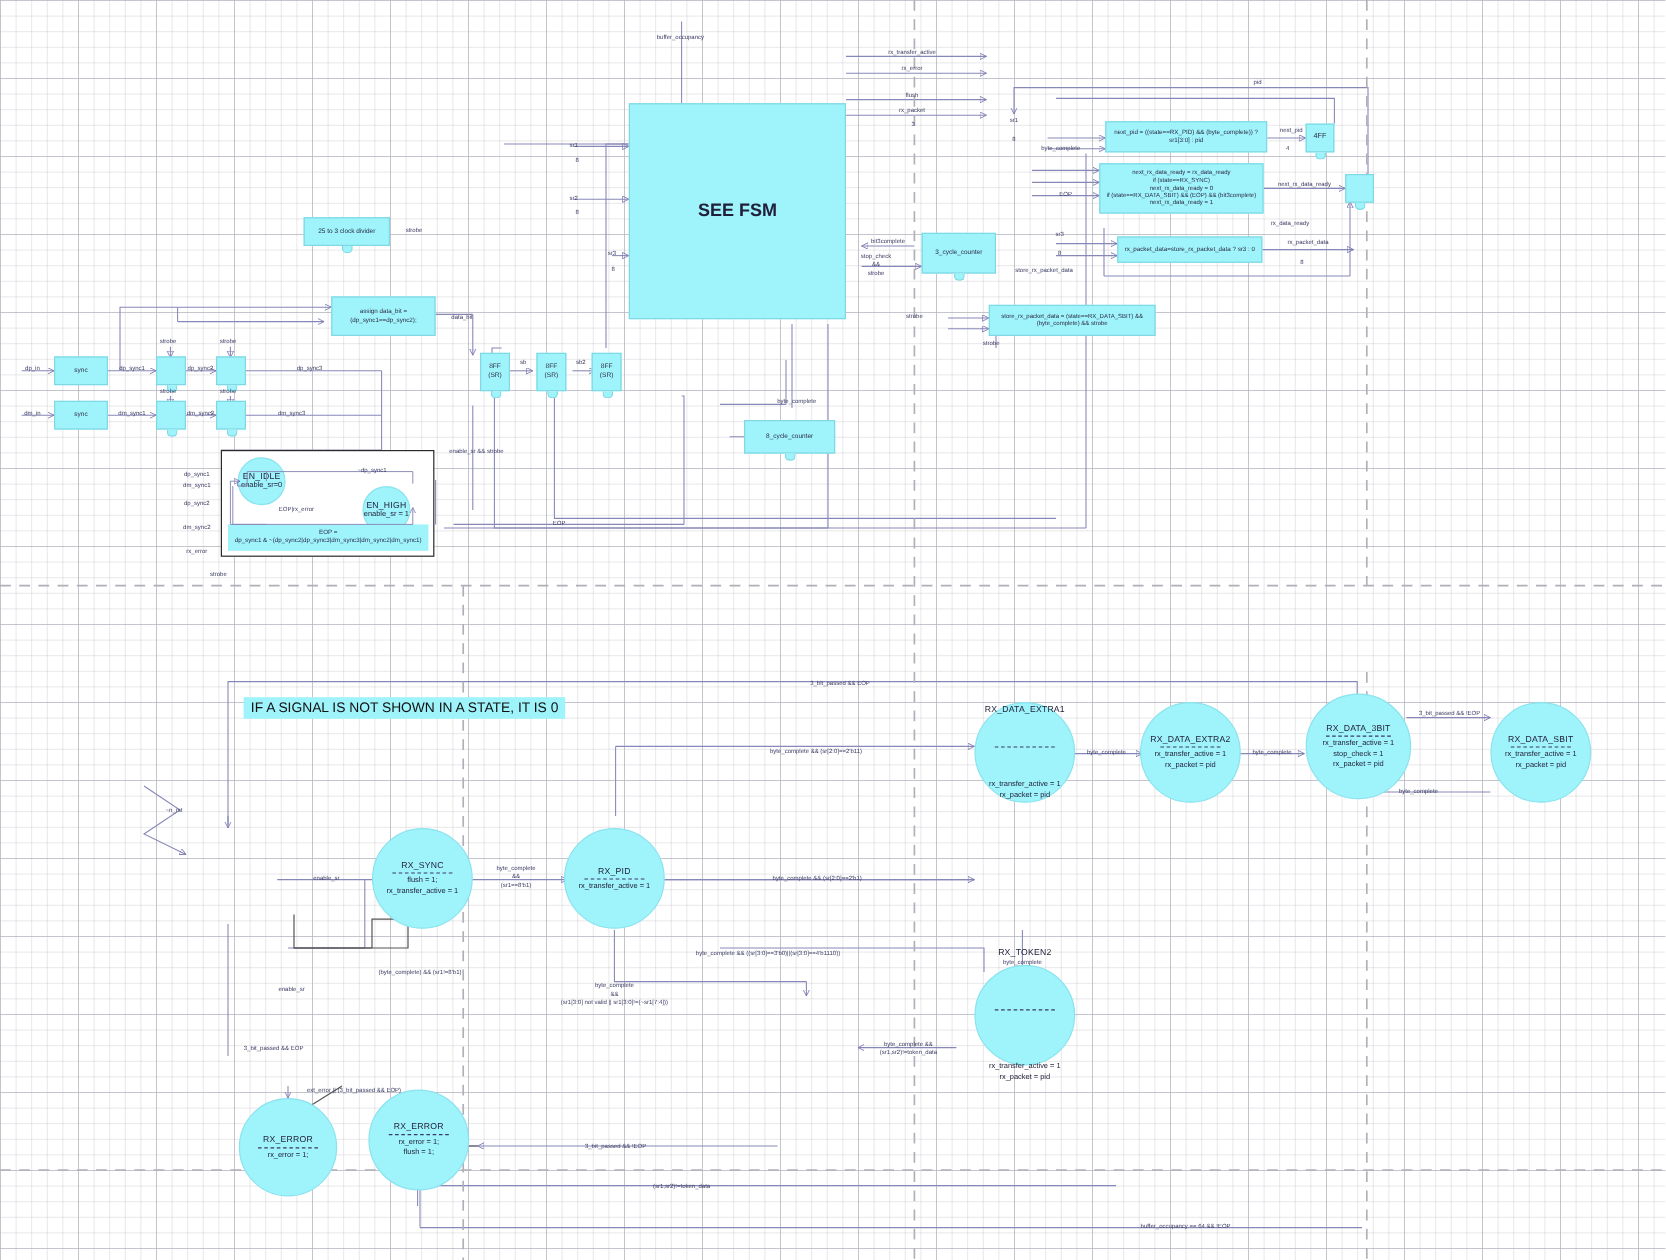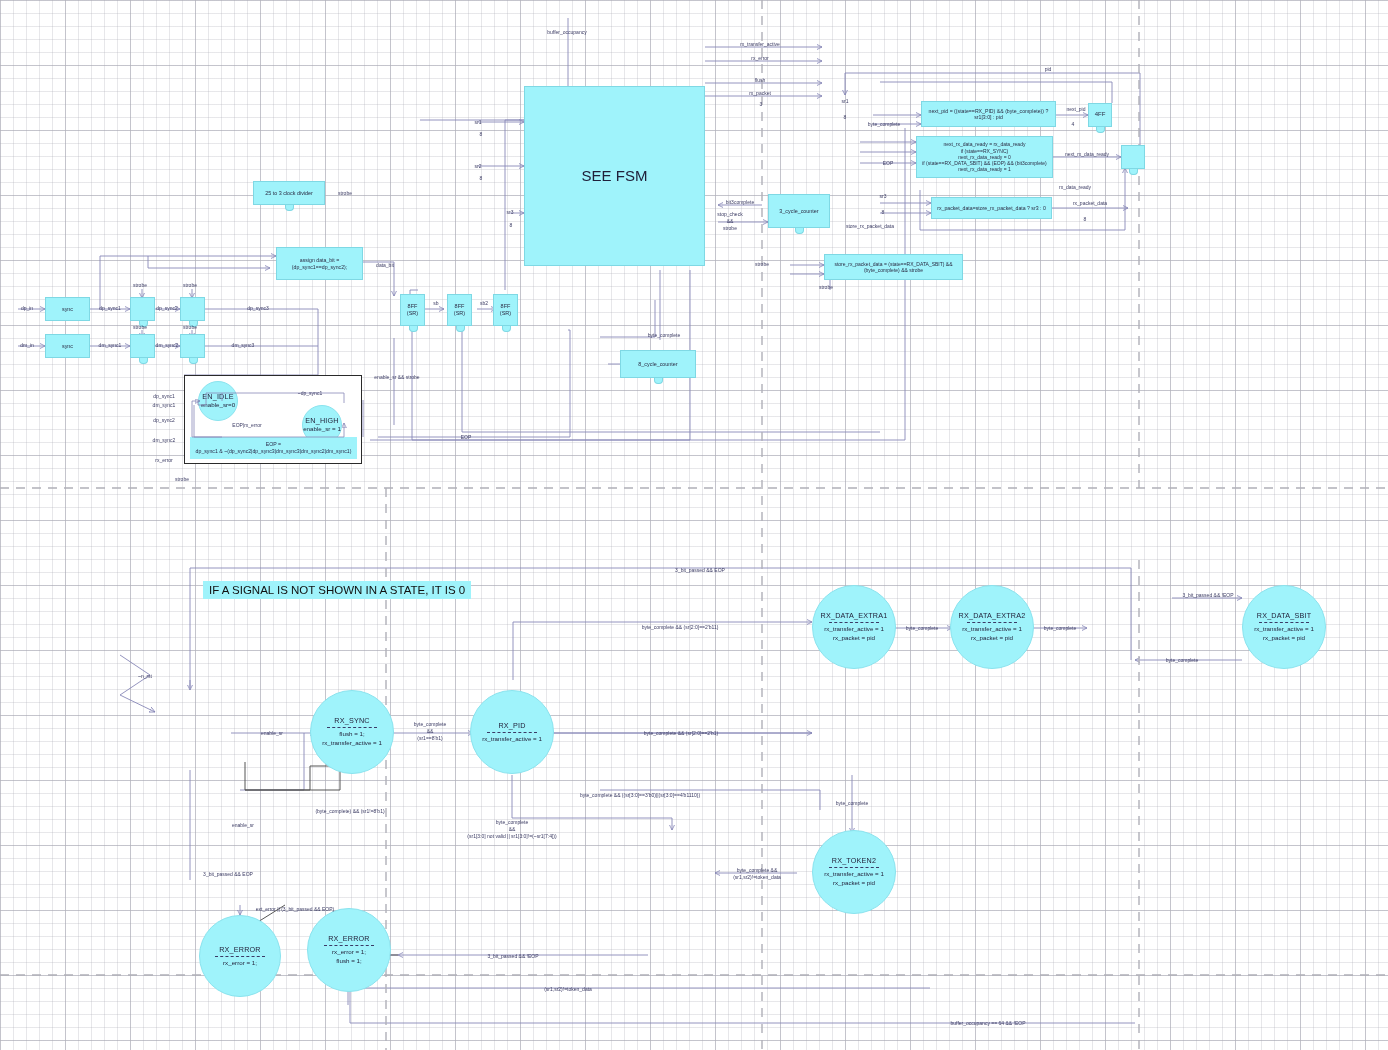--- a/index.html
+++ b/index.html
@@ -23,21 +23,21 @@
     position:absolute;
     background:#9ff3fb;
     border:1px solid #7fd8e4;
     color:#2c2c44;
     display:flex;align-items:center;justify-content:center;
     text-align:center;
     line-height:1.25;
     box-sizing:border-box;
     white-space:pre-line;
   }
-  .bigbox{font-size:15px;font-weight:400;color:#20203a;}
+  .bigbox{font-size:15px;font-weight:700;color:#20203a;}
   .circ{
     position:absolute;
     background:#9ff3fb;
     border:1px solid #8ae3ee;
     border-radius:50%;
     display:flex;flex-direction:column;align-items:center;justify-content:center;
     text-align:center;color:#23233c;
     box-sizing:border-box;
   }
   .st-name{font-size:7.2px;letter-spacing:.2px;}
@@ -357,44 +357,51 @@
     <span class="st-body">flush = 1;
 rx_transfer_active = 1</span>
   </div>
 
   <div class="circ" style="left:470px;top:690px;width:84px;height:84px;">
     <span class="st-name">RX_PID</span>
     <span class="st-rule"></span>
     <span class="st-body">rx_transfer_active = 1</span>
   </div>
 
-  <div class="circ" style="left:812px;top:585px;width:84px;height:84px;">
+  <div class="circ" style="left:812px;top:585px;width:84px;height:84px;justify-content:space-between;">
     <span class="st-name">RX_DATA_EXTRA1</span>
     <span class="st-rule"></span>
     <span class="st-body">rx_transfer_active = 1
 rx_packet = pid</span>
   </div>
 
   <div class="circ" style="left:950px;top:585px;width:84px;height:84px;">
     <span class="st-name">RX_DATA_EXTRA2</span>
     <span class="st-rule"></span>
     <span class="st-body">rx_transfer_active = 1
 rx_packet = pid</span>
   </div>
 
+  <div class="circ" style="left:1088px;top:578px;width:88px;height:88px;">
+    <span class="st-name">RX_DATA_3BIT</span>
+    <span class="st-rule"></span>
+    <span class="st-body">rx_transfer_active = 1
+stop_check = 1
+rx_packet = pid</span>
+  </div>
 
   <div class="circ" style="left:1242px;top:585px;width:84px;height:84px;">
     <span class="st-name">RX_DATA_SBIT</span>
     <span class="st-rule"></span>
     <span class="st-body">rx_transfer_active = 1
 rx_packet = pid</span>
   </div>
 
 
-  <div class="circ" style="left:812px;top:830px;width:84px;height:84px;">
+  <div class="circ" style="left:812px;top:804px;width:84px;height:84px;gap:41px;">
     <span class="st-name">RX_TOKEN2</span>
     <span class="st-rule"></span>
     <span class="st-body">rx_transfer_active = 1
 rx_packet = pid</span>
   </div>
 
 
   <div class="circ" style="left:199px;top:915px;width:82px;height:82px;">
     <span class="st-name">RX_ERROR</span>
     <span class="st-rule"></span>

